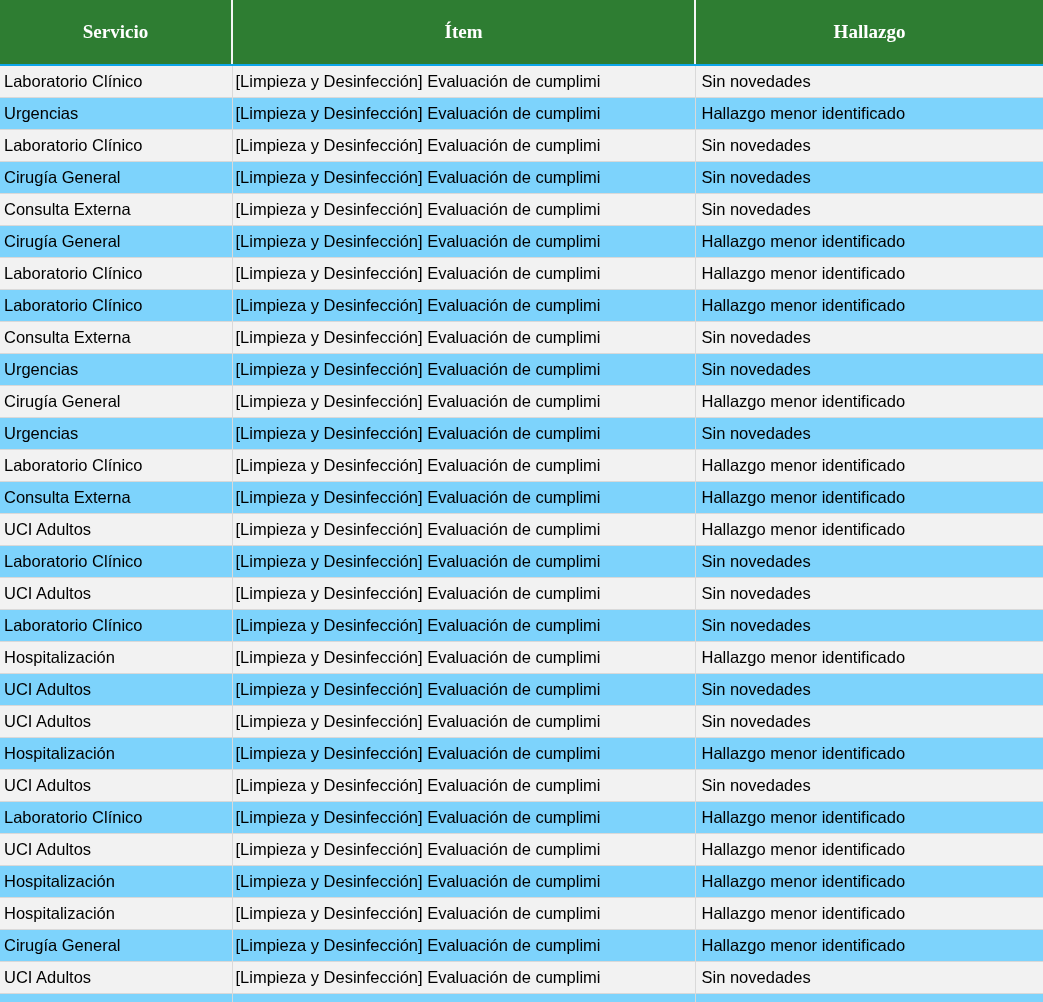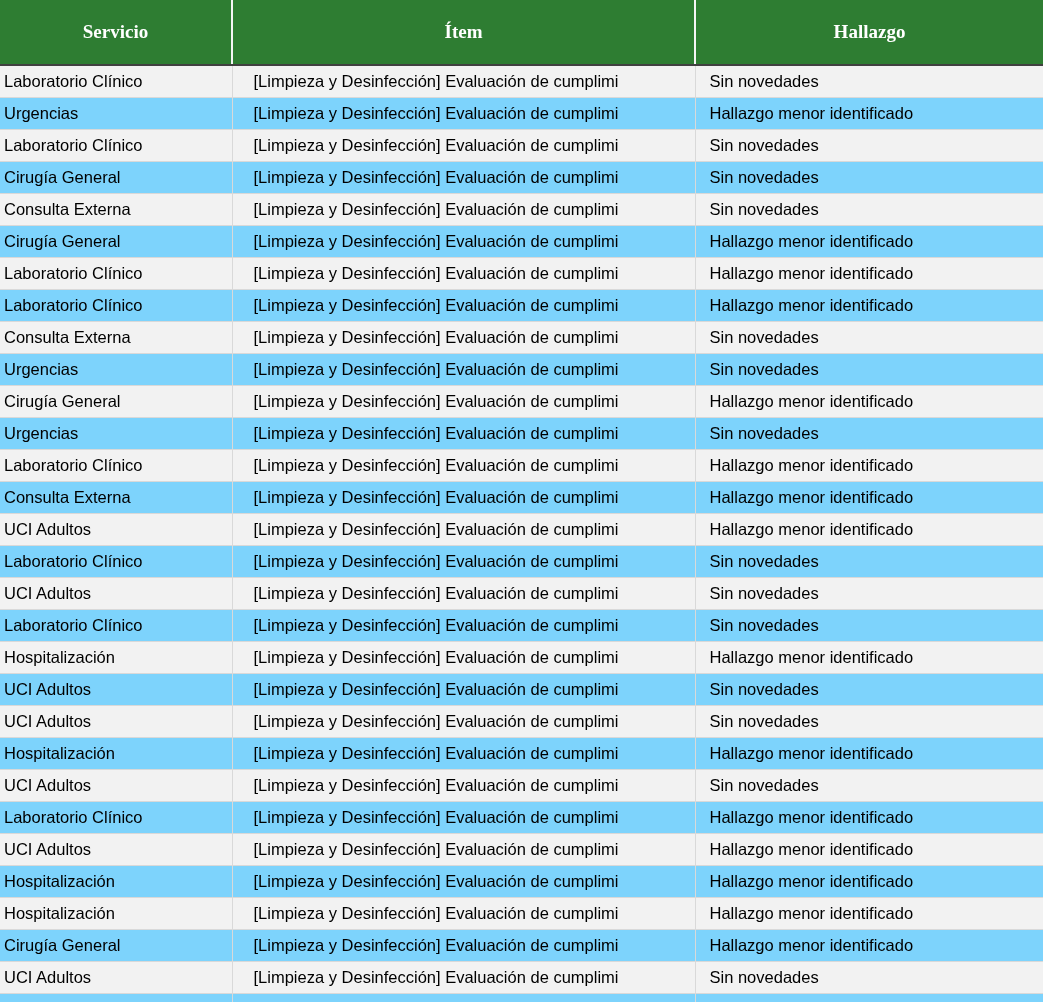--- a/index.html
+++ b/index.html
@@ -38,21 +38,21 @@
   thead th {
     background: #2E7D32;
     color: #ffffff;
     font-family: "Liberation Serif", serif;
     font-weight: bold;
     font-size: 19px;
     text-align: center;
     height: 64px;
     padding: 0 6px;
     border-right: 2px solid #f5f5f5;
-    border-bottom: 2px solid #404040;
+    border-bottom: 2px solid #0ea5e9;
     vertical-align: middle;
     white-space: nowrap;
     overflow: hidden;
   }
   thead th:last-child { border-right: none; }
 
   
   tbody td {
     height: 31px;
     font-size: 16.5px;
@@ -64,22 +64,22 @@
     white-space: nowrap;
     overflow: hidden;
     text-overflow: clip;
     line-height: 31px;
   }
   tbody td:last-child { border-right: none; }
 
   tbody tr.stripe td { background: #F2F2F2; }
   tbody tr.plain  td { background: #7dd3fc; }
 
-  td.cell-item { padding-left: 21px; }
-  td.cell-hallazgo { padding-left: 14px; }
+  td.cell-item { padding-left: 3px; }
+  td.cell-hallazgo { padding-left: 6px; }
 </style>
 </head>
 <body>
 
 <div class="table-wrap">
   <table class="findings">
     <colgroup>
       <col class="col-servicio">
       <col class="col-item">
       <col class="col-hallazgo">

